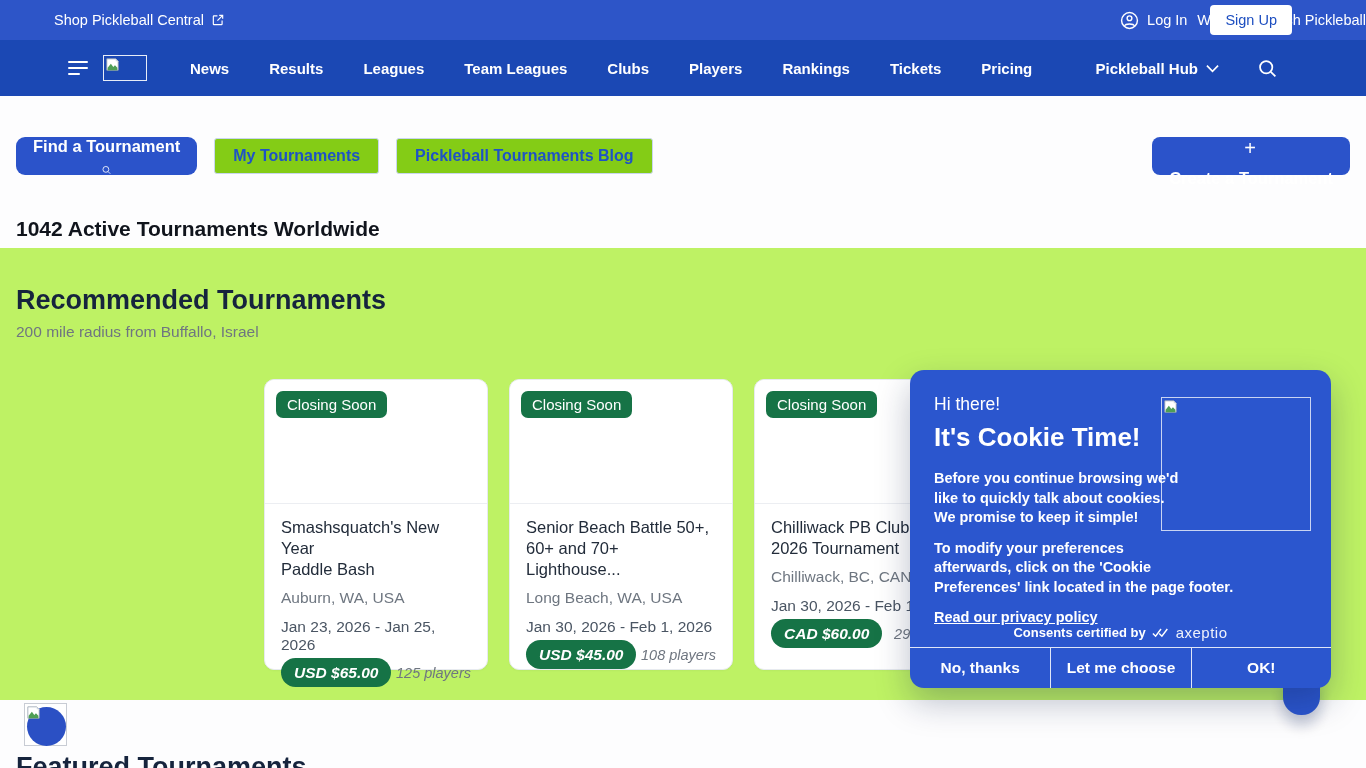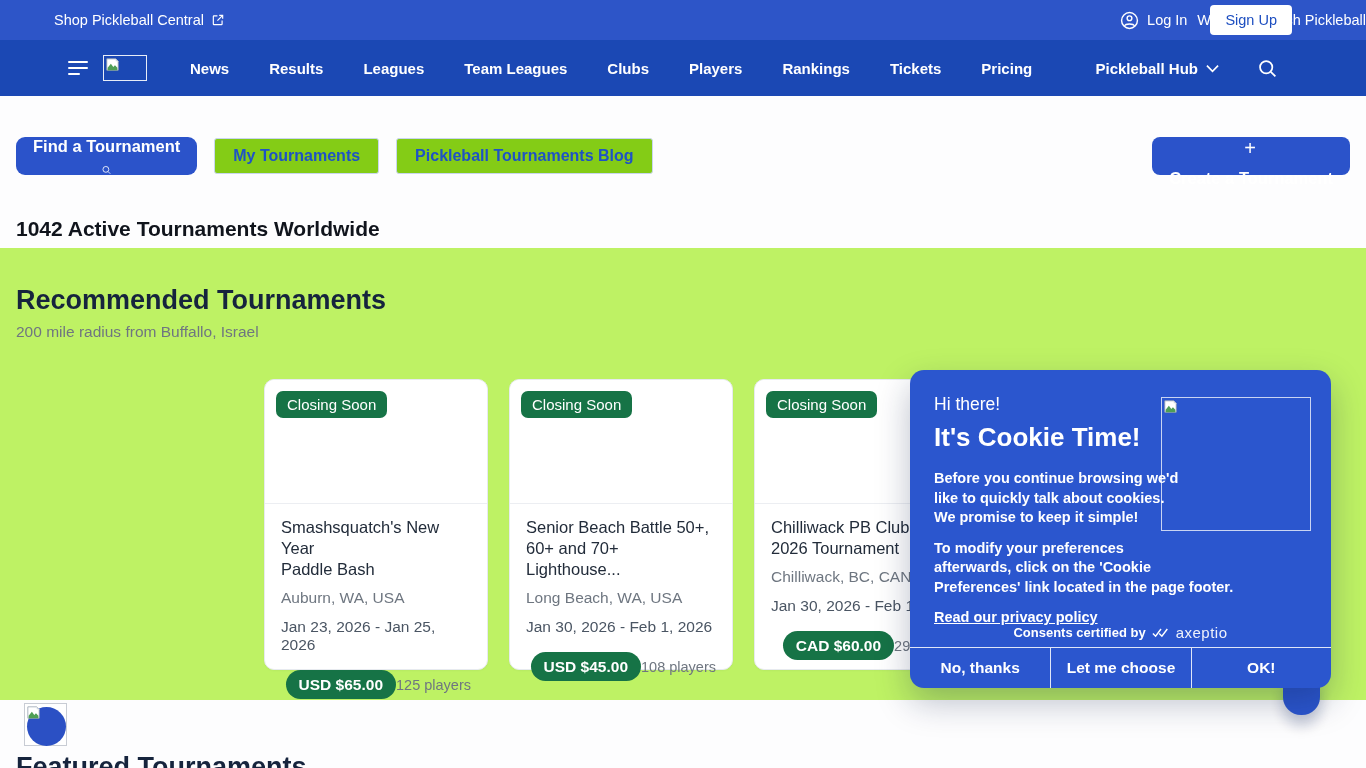--- a/index.html
+++ b/index.html
@@ -87,21 +87,21 @@
   }
   .card-img { height:124px; border-bottom:1px solid #eceef2; border-radius:10px 10px 0 0; background:#fff; }
   .badge {
     position:absolute; top:11px; left:11px; background:#167346; color:#fff;
     font-size:15px; padding:5px 11px; border-radius:7px;
   }
   .card-body { padding:13px 16px 0 16px; }
   .card-title { font-size:16.5px; line-height:21px; color:#222c3a; font-weight:500; white-space:pre-line; }
   .card-loc { margin-top:9px; font-size:15.5px; color:#6e7680; }
   .card-date { margin-top:11px; font-size:15.5px; color:#4a5563; }
-  .card-foot { margin-top:16px; display:flex; align-items:center; justify-content:flex-end; }
+  .card-foot { margin-top:4px; display:flex; align-items:center; justify-content:space-between;font-style:italic; }
   .price-pill {
     background:#167346; color:#fff; font-weight:bold; font-size:15.5px;
     height:29px; display:flex; align-items:center; padding:0 13px; border-radius:16px;
   }
   .players { font-size:14.5px; color:#6f7680; }
   
   .featured-heading { position:absolute; left:16px; top:752px; font-size:27px; font-weight:bold; color:#16243d; }
   
   .cookie-tail {
     position:fixed; left:1283px; top:677px; width:37px; height:38px;

